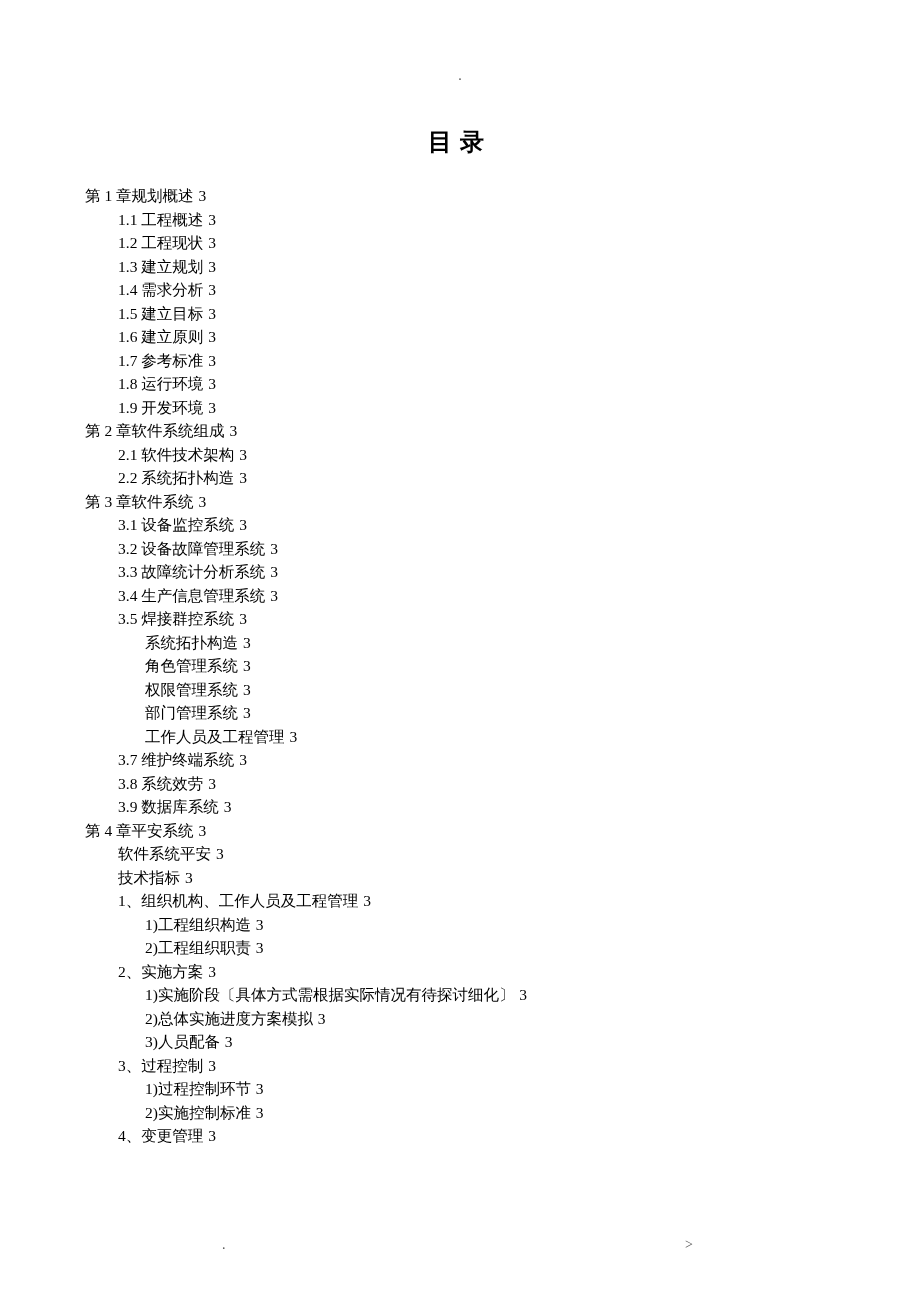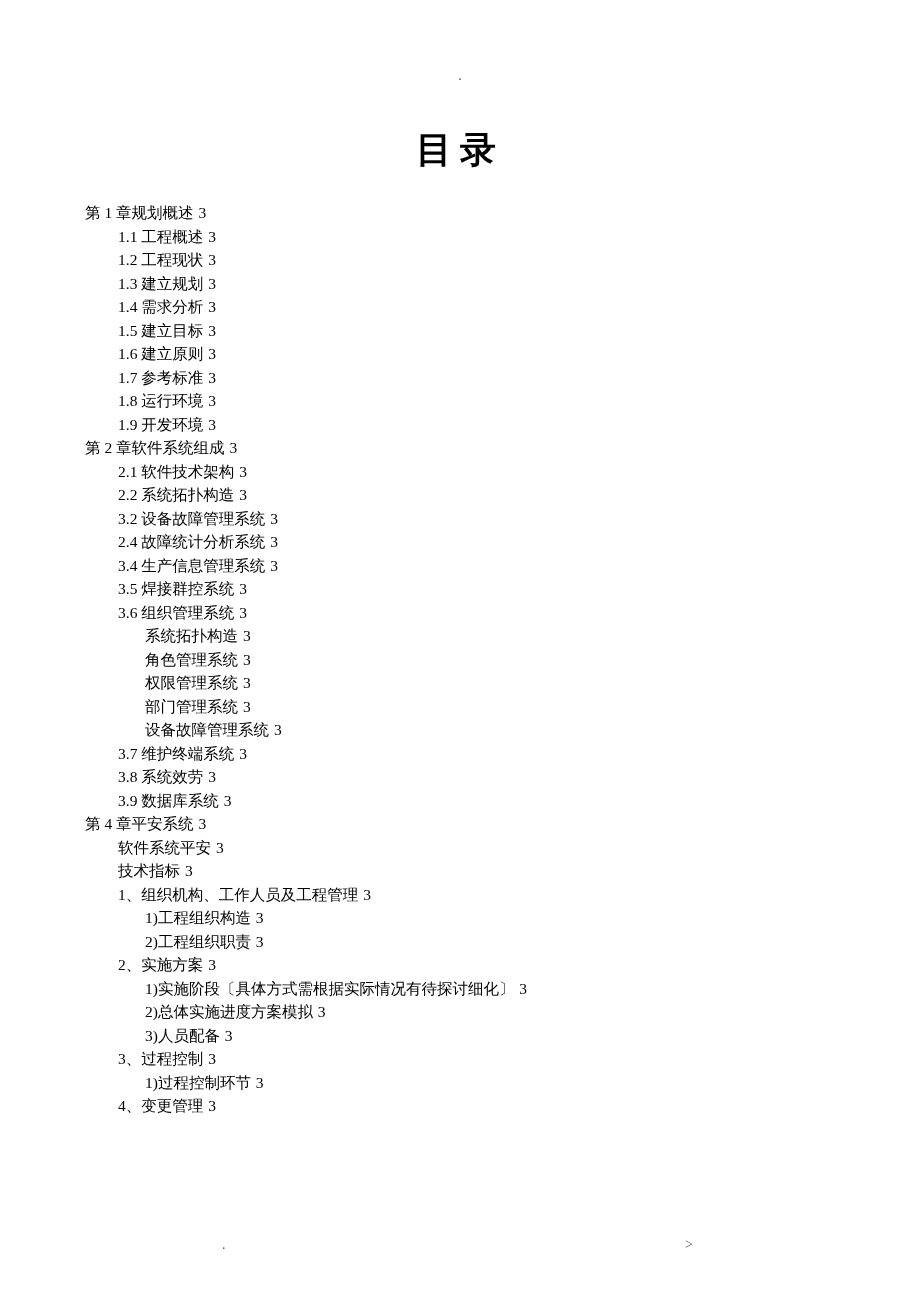--- a/index.html
+++ b/index.html
@@ -19,21 +19,21 @@
       padding: 68px 85px 60px 85px;
     }
     .top-dot {
       text-align: center;
       font-size: 14px;
       color: #555;
       margin-bottom: 42px;
     }
     .title {
       text-align: center;
-      font-size: 36px;
+      font-size: 24px;
       font-weight: bold;
       letter-spacing: 8px;
       margin-bottom: 26px;
       font-family: "SimHei", "黑体", sans-serif;
     }
     .toc {
       font-size: 15.5px;
       line-height: 23.5px;
     }
     .l0 {
@@ -86,45 +86,47 @@
       <div class="entry l1"><span class="label">1.3 建立规划</span><span class="page-num"> 3</span></div>
       <div class="entry l1"><span class="label">1.4 需求分析</span><span class="page-num"> 3</span></div>
       <div class="entry l1"><span class="label">1.5 建立目标</span><span class="page-num"> 3</span></div>
       <div class="entry l1"><span class="label">1.6 建立原则</span><span class="page-num"> 3</span></div>
       <div class="entry l1"><span class="label">1.7 参考标准</span><span class="page-num"> 3</span></div>
       <div class="entry l1"><span class="label">1.8 运行环境</span><span class="page-num"> 3</span></div>
       <div class="entry l1"><span class="label">1.9 开发环境</span><span class="page-num"> 3</span></div>
       <div class="entry l0"><span class="label">第 2 章软件系统组成</span><span class="page-num"> 3</span></div>
       <div class="entry l1"><span class="label">2.1 软件技术架构</span><span class="page-num"> 3</span></div>
       <div class="entry l1"><span class="label">2.2 系统拓扑构造</span><span class="page-num"> 3</span></div>
+      <div class="entry l0"><span class="label">第 3 章软件系统</span><span class="page-num"> 3</span></div>
+      <div class="entry l1"><span class="label">3.1 设备监控系统</span><span class="page-num"> 3</span></div>
       <div class="entry l1"><span class="label">3.2 设备故障管理系统</span><span class="page-num"> 3</span></div>
-      <div class="entry l1"><span class="label">2.4 故障统计分析系统</span><span class="page-num"> 3</span></div>
+      <div class="entry l1"><span class="label">3.3 故障统计分析系统</span><span class="page-num"> 3</span></div>
       <div class="entry l1"><span class="label">3.4 生产信息管理系统</span><span class="page-num"> 3</span></div>
       <div class="entry l1"><span class="label">3.5 焊接群控系统</span><span class="page-num"> 3</span></div>
-      <div class="entry l1"><span class="label">3.6 组织管理系统</span><span class="page-num"> 3</span></div>
       <div class="entry l2"><span class="label">系统拓扑构造</span><span class="page-num"> 3</span></div>
       <div class="entry l2"><span class="label">角色管理系统</span><span class="page-num"> 3</span></div>
       <div class="entry l2"><span class="label">权限管理系统</span><span class="page-num"> 3</span></div>
       <div class="entry l2"><span class="label">部门管理系统</span><span class="page-num"> 3</span></div>
-      <div class="entry l2"><span class="label">设备故障管理系统</span><span class="page-num"> 3</span></div>
+      <div class="entry l2"><span class="label">工作人员及工程管理</span><span class="page-num"> 3</span></div>
       <div class="entry l1"><span class="label">3.7 维护终端系统</span><span class="page-num"> 3</span></div>
       <div class="entry l1"><span class="label">3.8 系统效劳</span><span class="page-num"> 3</span></div>
       <div class="entry l1"><span class="label">3.9 数据库系统</span><span class="page-num"> 3</span></div>
       <div class="entry l0"><span class="label">第 4 章平安系统</span><span class="page-num"> 3</span></div>
       <div class="entry l1"><span class="label">软件系统平安</span><span class="page-num"> 3</span></div>
       <div class="entry l1"><span class="label">技术指标</span><span class="page-num"> 3</span></div>
       <div class="entry l1"><span class="label">1、组织机构、工作人员及工程管理</span><span class="page-num"> 3</span></div>
       <div class="entry l2"><span class="label">1)工程组织构造</span><span class="page-num"> 3</span></div>
       <div class="entry l2"><span class="label">2)工程组织职责</span><span class="page-num"> 3</span></div>
       <div class="entry l1"><span class="label">2、实施方案</span><span class="page-num"> 3</span></div>
       <div class="entry l2"><span class="label">1)实施阶段〔具体方式需根据实际情况有待探讨细化〕</span><span class="page-num"> 3</span></div>
       <div class="entry l2"><span class="label">2)总体实施进度方案模拟</span><span class="page-num"> 3</span></div>
       <div class="entry l2"><span class="label">3)人员配备</span><span class="page-num"> 3</span></div>
       <div class="entry l1"><span class="label">3、过程控制</span><span class="page-num"> 3</span></div>
       <div class="entry l2"><span class="label">1)过程控制环节</span><span class="page-num"> 3</span></div>
+      <div class="entry l2"><span class="label">2)实施控制标准</span><span class="page-num"> 3</span></div>
       <div class="entry l1"><span class="label">4、变更管理</span><span class="page-num"> 3</span></div>
     </div>
 </div>
 
 <div class="footer">
   <span class="footer-left">.</span>
   <span class="footer-right">&gt;</span>
 </div>
 
 </body></html>

